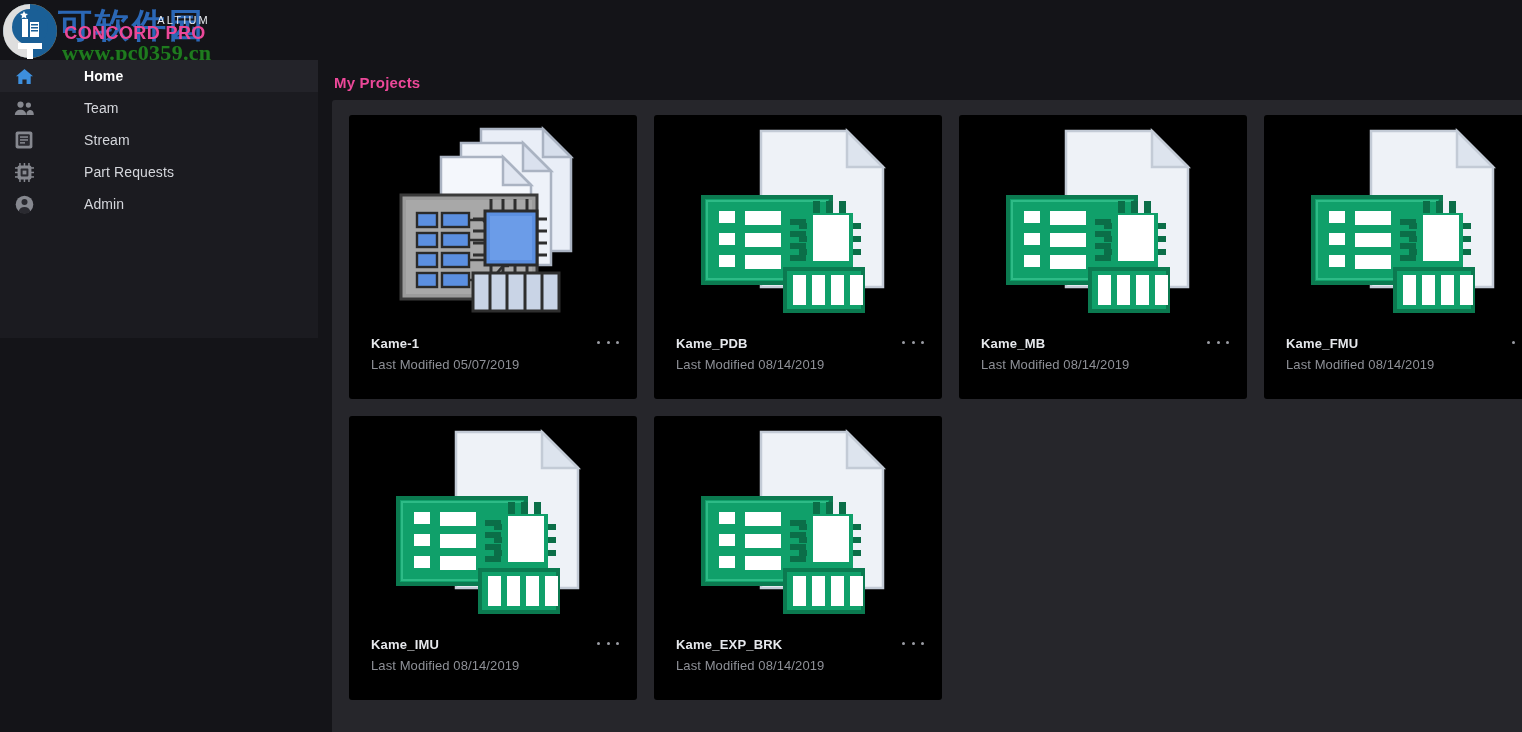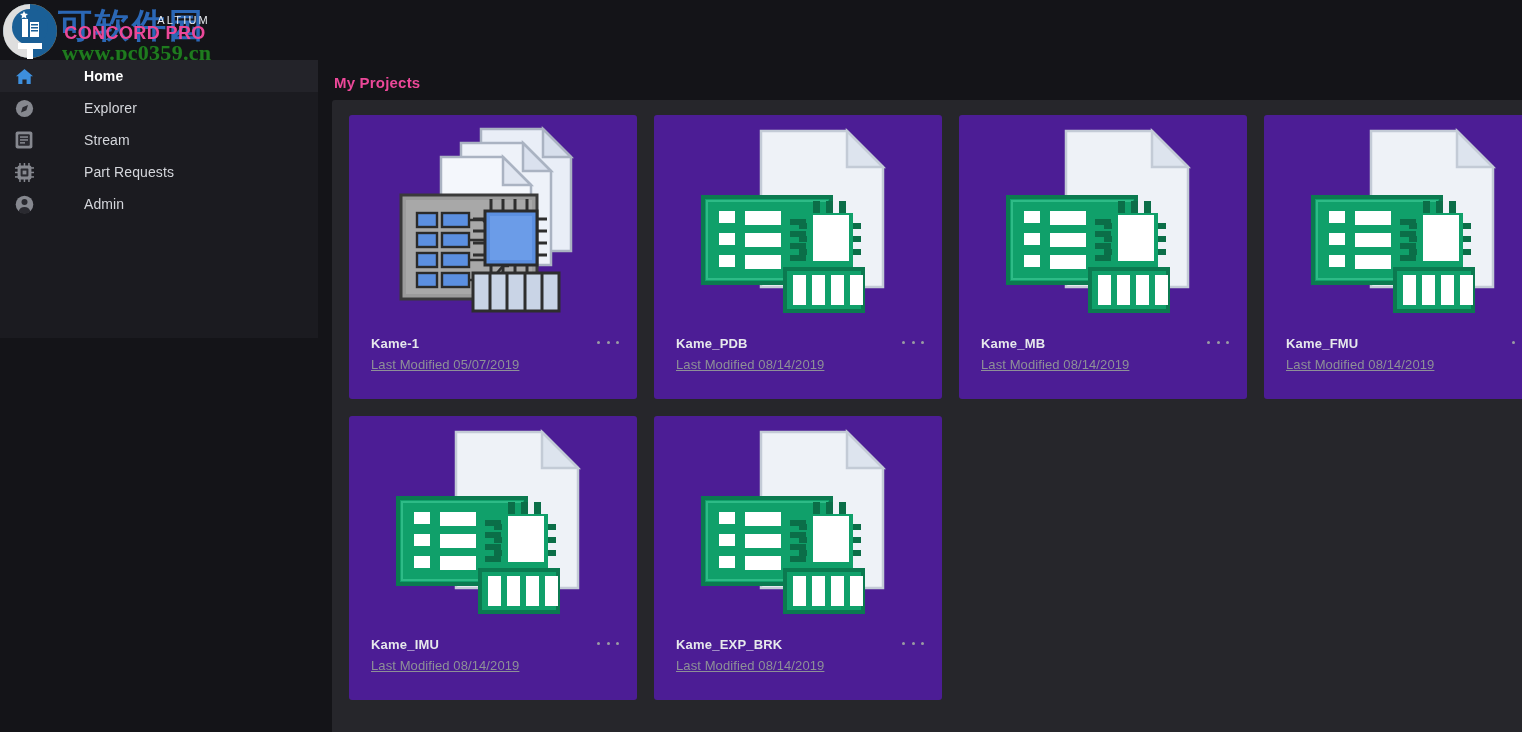--- a/index.html
+++ b/index.html
@@ -38,29 +38,29 @@
   .sb-item.active .sb-label { color:#ffffff; font-weight:bold; }
 
   
   .content { position:absolute; left:318px; top:60px; width:1204px; height:672px; background:#141418; }
   .page-title { position:absolute; left:16px; top:14px; font-size:15px; font-weight:bold;
                 color:#ec4899; letter-spacing:0.2px; }
   .panel { position:absolute; left:14px; top:40px; width:1300px; height:675px;
            background:#26262b; border-radius:3px; }
   .grid { position:absolute; left:17px; top:15px; width:1290px;
           display:flex; flex-wrap:wrap; gap:17px; }
-  .card { width:288px; height:284px; background:#4c1d95; border-radius:3px;
+  .card { width:288px; height:284px; background:#000000; border-radius:3px;
           position:relative; cursor:pointer; }
   .card-art { position:absolute; left:0; top:0; width:288px; height:212px;
               display:flex; align-items:center; justify-content:center; }
   .card-art svg { display:block; }
   .card-name { position:absolute; left:22px; top:221px; font-size:13px; color:#e6e8ec;
                font-weight:bold; letter-spacing:0.2px; }
   .card-meta { position:absolute; left:22px; top:242px; font-size:13px; color:#8e9097;
-               letter-spacing:0.1px;text-decoration:underline; }
+               letter-spacing:0.1px; }
   .card-menu { position:absolute; right:18px; top:219px; width:22px; height:16px;
                display:flex; align-items:center; justify-content:space-between; cursor:pointer; }
   .card-menu i { width:3px; height:3px; border-radius:50%; background:#9a9ca3; display:block; }
 </style>
 </head>
 <body>
 
 <div id="app">
 
   <div class="brandbar">
@@ -99,31 +99,33 @@
 
     <div class="sb-item active">
       <span class="sb-ico">
         <svg width="19" height="17" viewBox="0 0 19 17">
             <path d="M9.5 1 1 8.2h2.3V16h4.1v-4.6h4.2V16h4.1V8.2H18z" fill="#3d8fdd"></path>
           </svg>
       </span>
       <span class="sb-label">Home</span>
     </div>
 
-
-
     <div class="sb-item">
       <span class="sb-ico">
-        <svg width="19" height="19" viewBox="0 0 19 19">
-            <circle cx="9.5" cy="9.5" r="8.6" fill="#86888f"></circle>
-            <path d="M13 6 7.6 8.2 6 13.4l5.4-2.2z" fill="#2a2a30"></path>
+        <svg width="20" height="15" viewBox="0 0 20 15">
+            <circle cx="6.5" cy="3.6" r="3.1" fill="#86888f"></circle>
+            <circle cx="14.4" cy="4.1" r="2.6" fill="#86888f"></circle>
+            <path d="M.8 14c0-3.3 2.5-5.3 5.7-5.3S12.2 10.7 12.2 14z" fill="#86888f"></path>
+            <path d="M12.4 14c0-2.6 1.1-5 4.1-5 2.3 0 3.3 2.4 3.3 5z" fill="#86888f"></path>
           </svg>
       </span>
-      <span class="sb-label">Explorer</span>
-    </div>
+      <span class="sb-label">Team</span>
+    </div>
+
+
 
     <div class="sb-item">
       <span class="sb-ico">
         <svg width="18" height="18" viewBox="0 0 18 18">
             <rect x="0.6" y="0.6" width="16.8" height="16.8" rx="2" fill="#86888f"></rect>
             <rect x="3.2" y="3.2" width="11.6" height="11.6" rx="1" fill="#2a2a30"></rect>
             <rect x="5" y="5.3" width="8" height="1.5" fill="#86888f"></rect>
             <rect x="5" y="8.2" width="8" height="1.5" fill="#86888f"></rect>
             <rect x="5" y="11.1" width="5" height="1.5" fill="#86888f"></rect>
           </svg>

